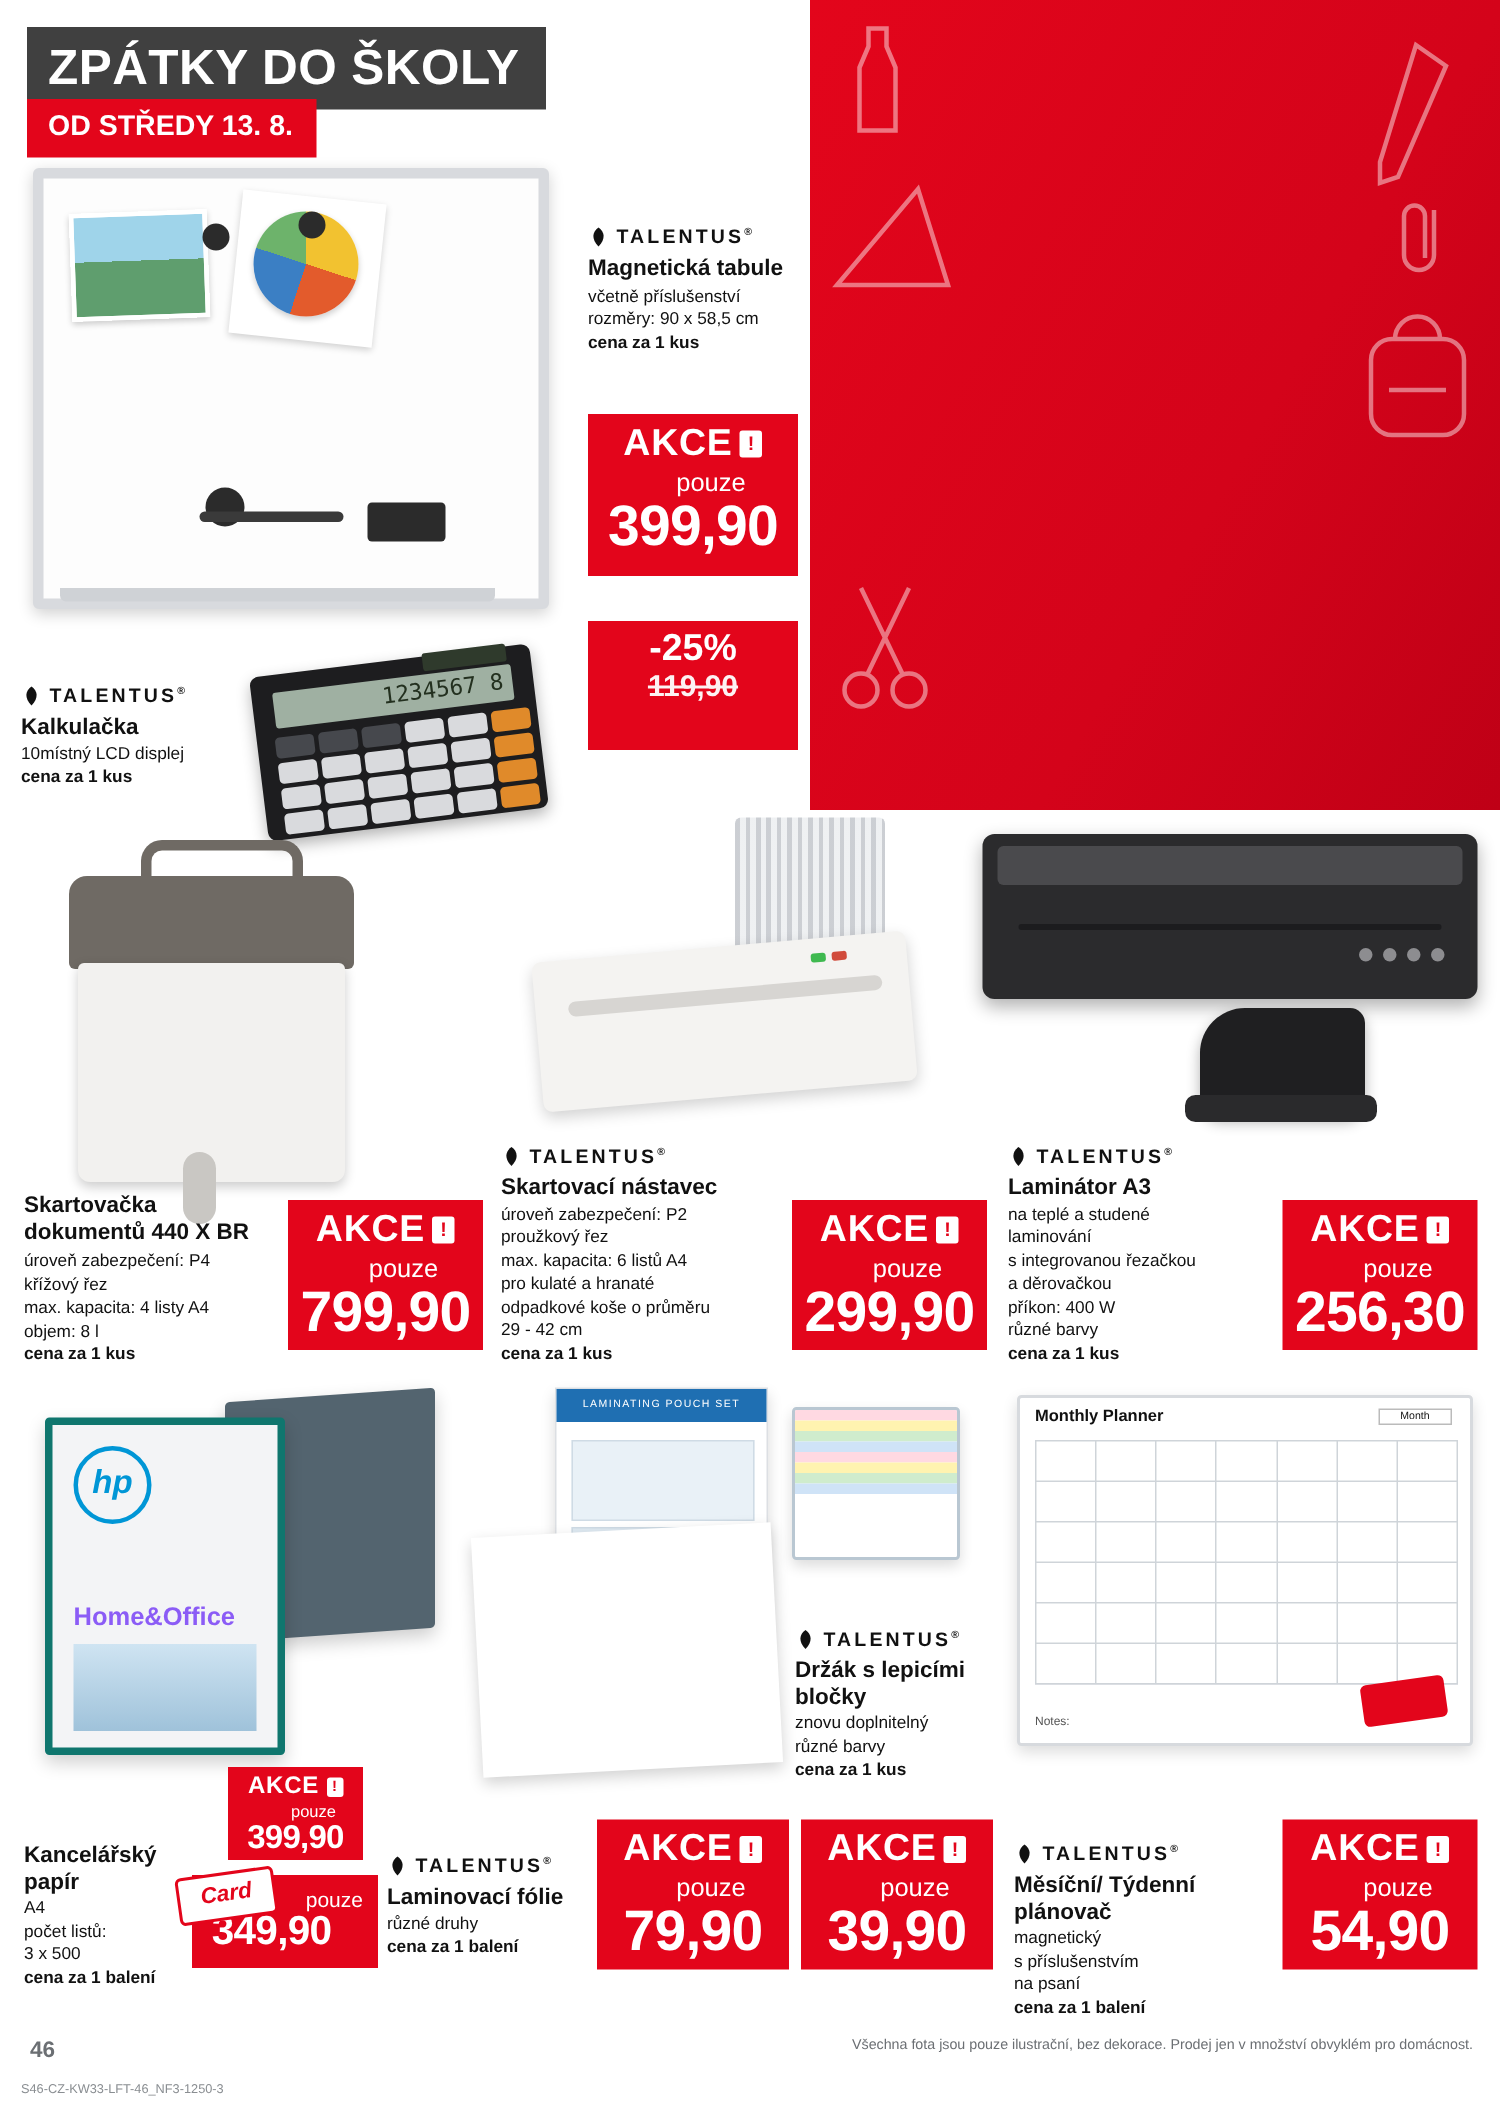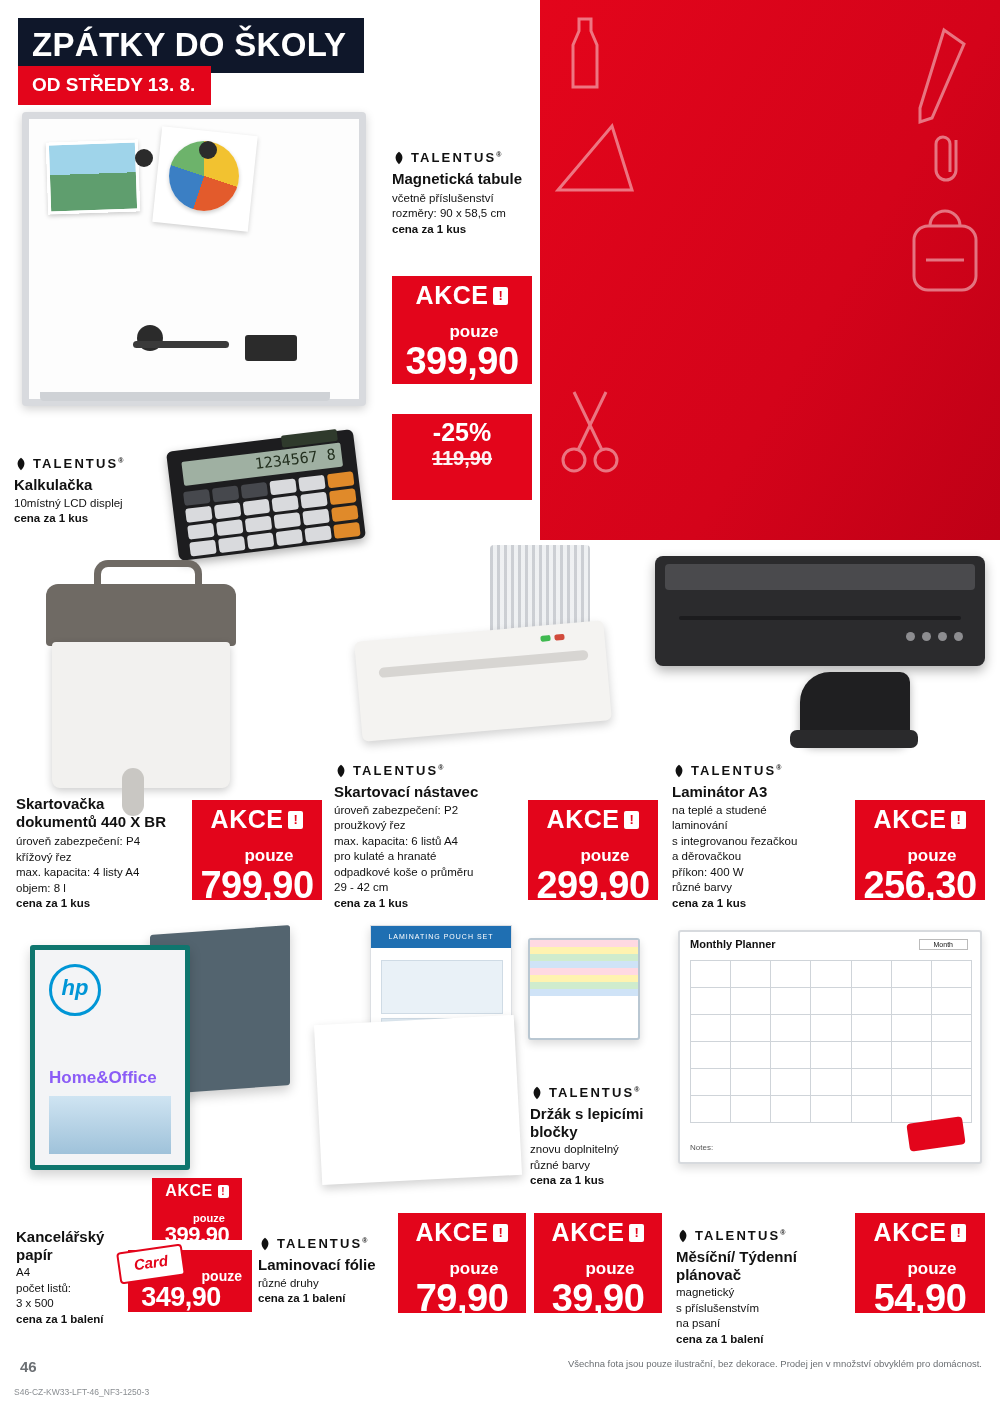--- a/index.html
+++ b/index.html
@@ -13,21 +13,21 @@
 
   
   .hero-red{
     position:absolute;left:540px;top:0;width:460px;height:540px;
     background:linear-gradient(120deg,#e3051b 0%,#d4031a 60%,#bf0016 100%);
     overflow:hidden;
   }
   .hero-red .doodle{position:absolute;opacity:.45;}
 
   .banner{
-    position:absolute;left:18px;top:18px;background:#0f172a;color:#fff;
+    position:absolute;left:18px;top:18px;background:#404040;color:#fff;
     padding:10px 18px 12px 14px;
   }
   .banner h1{margin:0;font-size:33px;font-weight:bold;letter-spacing:.3px;line-height:1;}
   .banner-sub{
     position:absolute;left:18px;top:66px;background:#e3051b;color:#fff;
     padding:8px 16px 9px 14px;font-size:19px;font-weight:bold;
   }
 
   
   .brand{display:flex;align-items:center;gap:5px;margin-bottom:5px;}
@@ -40,21 +40,21 @@
   
   .akce-box{background:#e3051b;color:#fff;text-align:center;}
   .akce-top{
     display:flex;align-items:center;justify-content:center;gap:5px;
     font-size:25px;font-weight:bold;letter-spacing:.5px;padding-top:5px;
   }
   .bang{
     display:inline-block;width:15px;height:18px;background:#fff;color:#e3051b;
     border-radius:2px;font-size:13px;line-height:18px;font-weight:bold;
   }
-  .pouze{font-size:17px;font-weight:bold;margin-top:12px;padding-left:24px;}
+  .pouze{font-size:17px;font-weight:normal;margin-top:2px;padding-left:24px;}
   .price{font-size:38px;font-weight:bold;line-height:1;padding-bottom:7px;letter-spacing:-.5px;}
 
   .disc-box{background:#e3051b;color:#fff;text-align:center;}
   .disc-pct{font-size:25px;font-weight:bold;padding-top:4px;}
   .old-price{font-size:20px;font-weight:bold;text-decoration:line-through;opacity:.95;}
   .new-price{font-size:36px;font-weight:bold;line-height:1;padding-bottom:7px;}
 
   
   .wb-frame{
     position:absolute;left:22px;top:112px;width:330px;height:280px;

